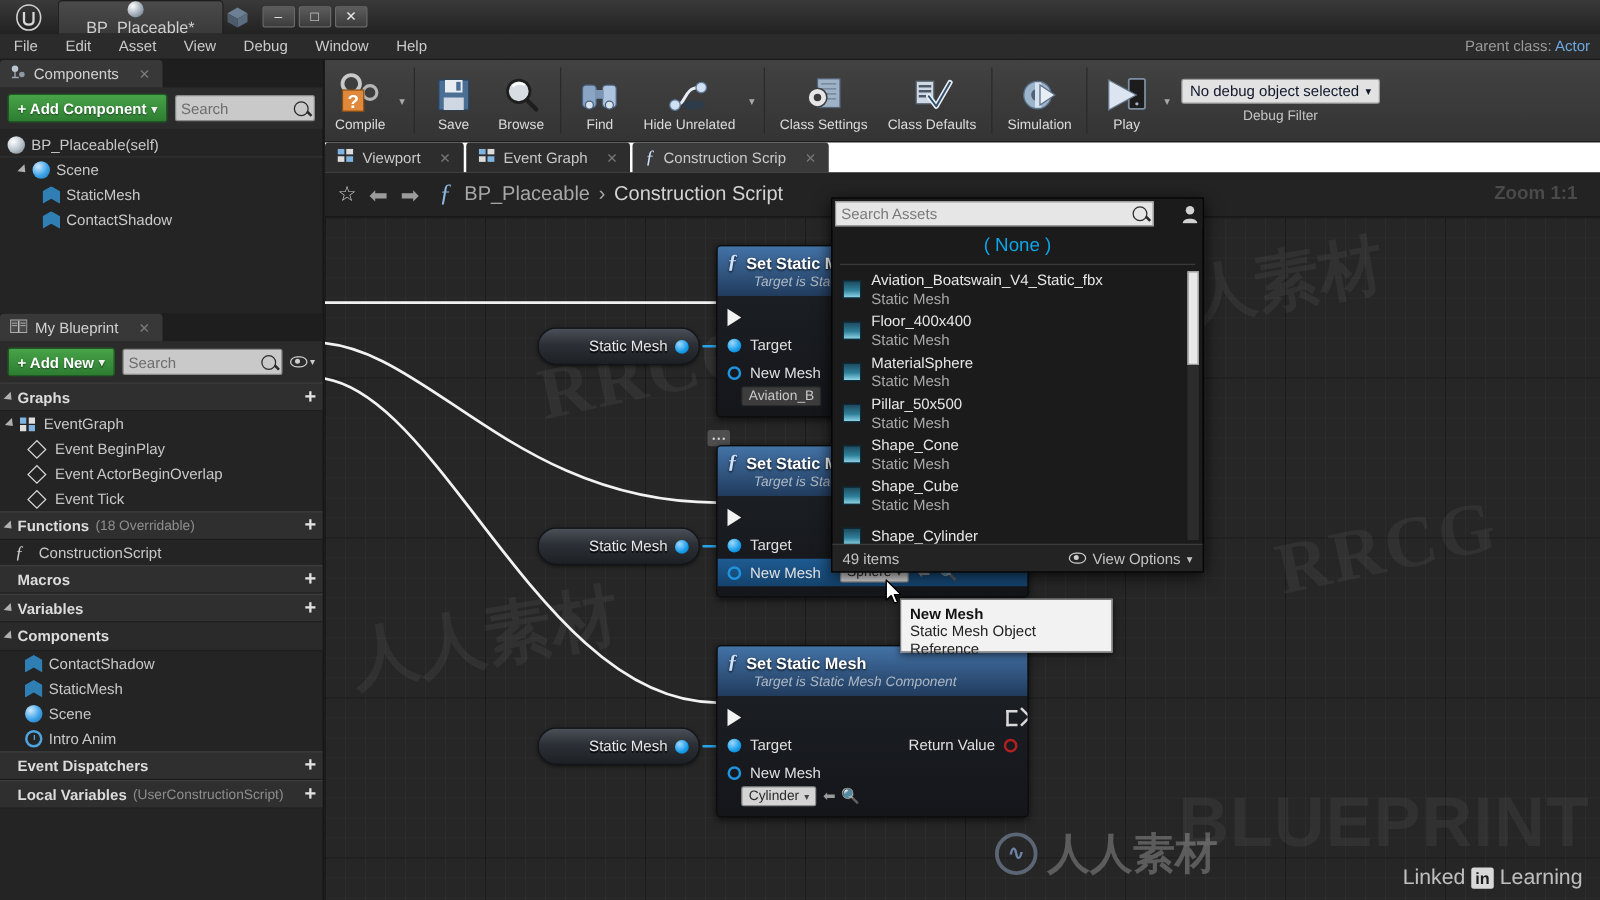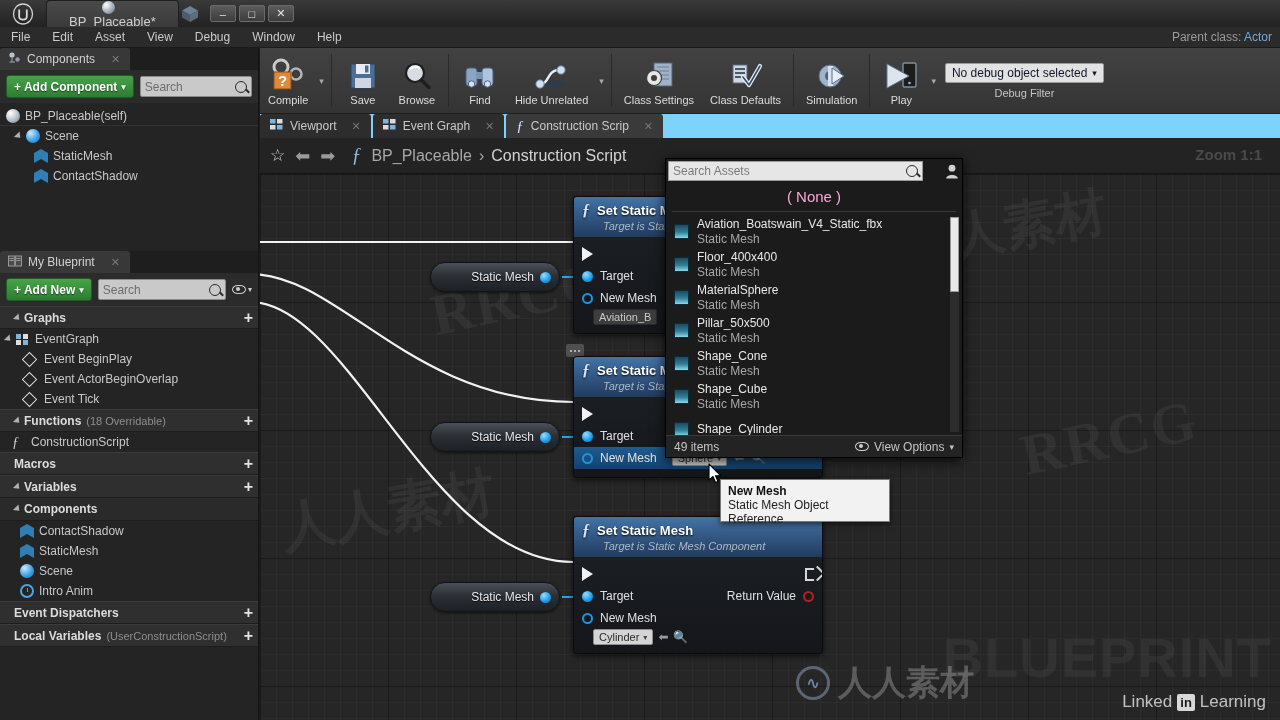--- a/index.html
+++ b/index.html
@@ -152,21 +152,21 @@
   .ico.graph i:nth-child(4){left:7px;top:8px;}
   .ico.func { color:#cfcfcf; font-family:"Liberation Serif",serif; font-style:italic; font-size:14px; }
   .arrowtri {
     width:0;height:0;border-left:5px solid #b0b0b0;border-top:4px solid transparent;
     border-bottom:4px solid transparent; transform:rotate(45deg); flex:none;
   }
 
   .sec-header {
     display:flex; align-items:center; height:23px; background:#2f2f2f;
     border-top:1px solid #3c3c3c; border-bottom:1px solid #1d1d1d;
-    padding-left:15px; font-size:12px; font-weight:bold; color:#dcdcdc;
+    padding-left:5px; font-size:12px; font-weight:bold; color:#dcdcdc;
   }
   .sec-header .sub { font-weight:normal; color:#8e8e8e; margin-left:5px; font-size:11px;}
   .sec-header .plus {
     margin-left:auto; margin-right:5px; color:#e2e2e2; font-size:16px; font-weight:bold; line-height:1;
   }
 
   
   #toolbar {
     position:absolute; left:260px; top:48px; width:1020px; height:66px;
     background:linear-gradient(180deg,#424242,#343434);
@@ -184,21 +184,21 @@
   .debug-wrap{ display:flex; flex-direction:column; align-items:center; justify-content:center; padding-left:6px;}
   .debug-select{
     background:#e2e2e2; color:#0f172a; font-size:12px; border:1px solid #9a9a9a;
     border-radius:2px; padding:2px 6px; display:flex; align-items:center; gap:5px;
   }
   .debug-lbl{ color:#c5c5c5; font-size:11px; margin-top:4px;}
 
   
   #graph-tabs {
     position:absolute; left:260px; top:114px; width:1020px; height:24px;
-    background:#7dd3fc; display:flex; align-items:flex-end;
+    background:#ffffff; display:flex; align-items:flex-end;
   }
   .gtab {
     height:24px; padding:0 10px; display:flex; align-items:center; gap:7px;
     font-size:12px; color:#c9c9c9; background:#2d2d2d;
     border-top-left-radius:3px; border-top-right-radius:3px; margin-right:2px;
   }
   .gtab.active{ background:#3a3a3a; }
   .gtab .gx{ color:#767676; margin-left:8px; font-size:11px;}
 
   #breadcrumb {
@@ -311,21 +311,21 @@
     box-shadow:0 3px 12px rgba(0,0,0,.8); display:flex; flex-direction:column;
     z-index:40;
   }
   .ap-searchrow{ display:flex; align-items:center; gap:20px; padding:2px; background:#1b1b1b;}
   .ap-search{
     flex:1; background:#e6e6e6; border:1px solid #9a9a9a; height:20px;
     display:flex; align-items:center; padding:0 4px; color:#7a7a7a; font-size:12px;
   }
   .ap-search .sp{flex:1;}
   .ap-user{ width:17px;height:17px; color:#cfcfcf; display:flex;align-items:center;justify-content:center;}
-  .ap-none{ text-align:center; color:#f9a8d4; font-size:15px; padding:5px 0 6px 0;}
+  .ap-none{ text-align:center; color:#0ea5e9; font-size:15px; padding:5px 0 6px 0;}
   .ap-div{ height:1px; background:#3a3a3a; margin:0 6px; }
   .ap-list{ flex:1; position:relative; overflow:hidden; padding-top:3px;}
   .ap-item{ display:flex; align-items:center; gap:8px; padding:0 0 0 8px; height:33px;}
   .ap-thumb{
     width:15px;height:15px; flex:none; border:1px solid #0d2a38;
     background:linear-gradient(180deg,#1d4a5e 0%,#2f7f99 55%,#8fd6e8 100%);
   }
   .ap-txt{ display:flex; flex-direction:column; line-height:15px; }
   .ap-name{ color:#e8e8e8; font-size:12px; }
   .ap-type{ color:#a8a8a8; font-size:12px; }

